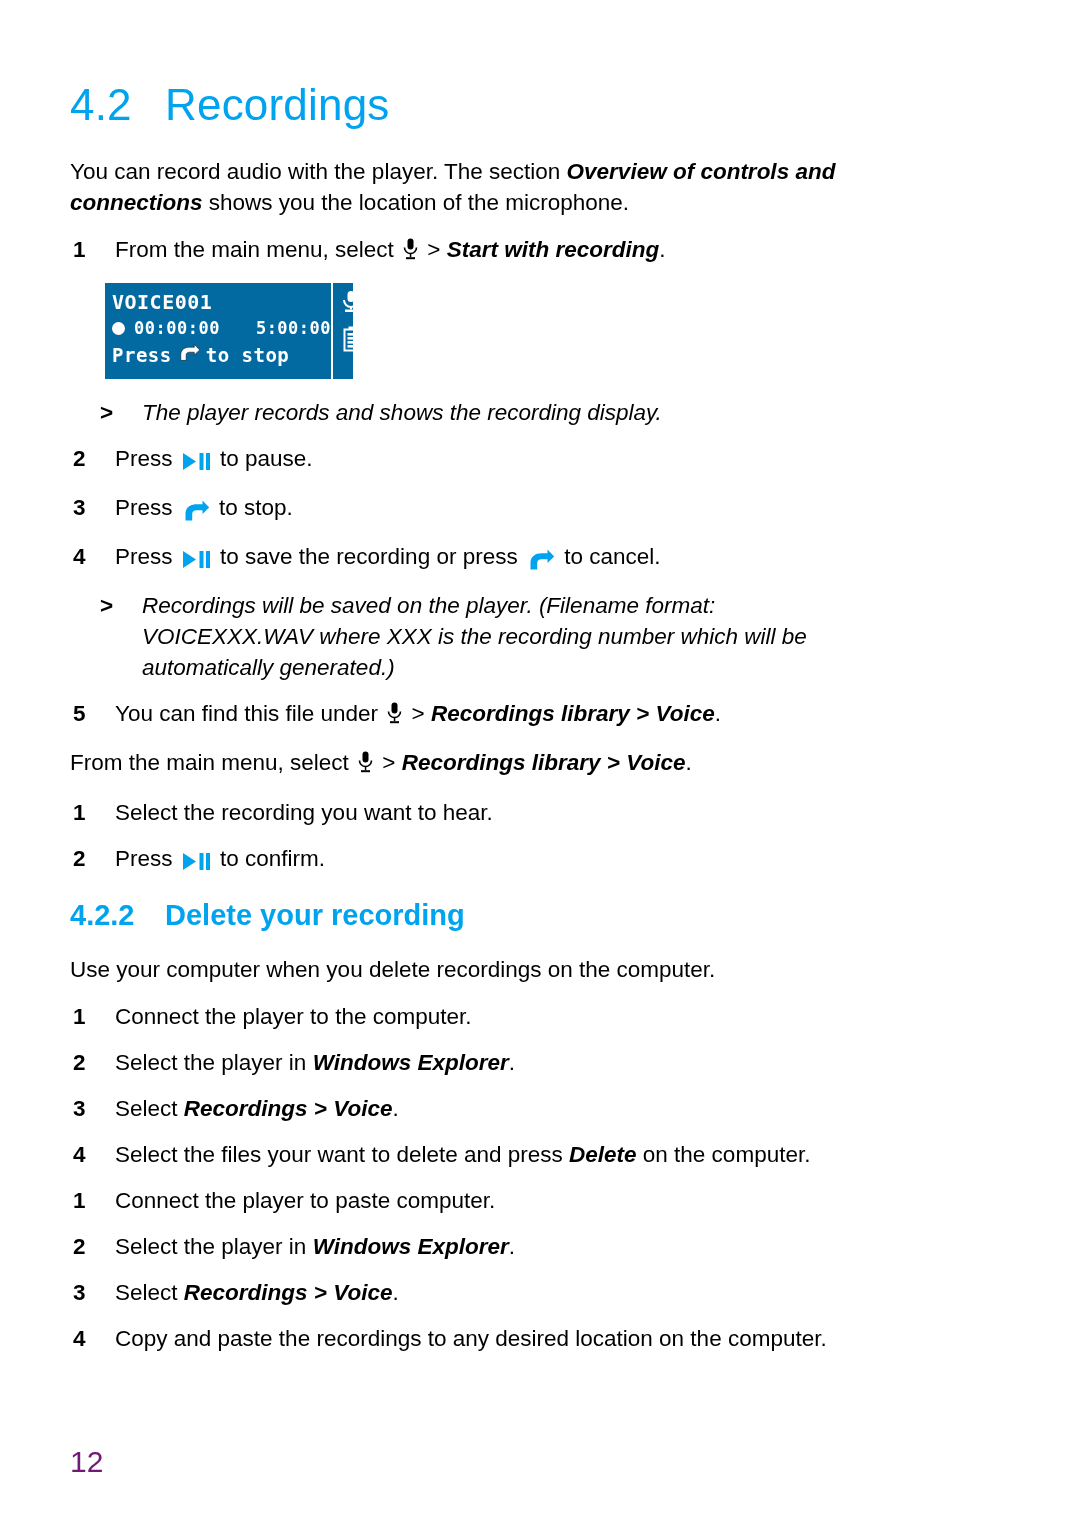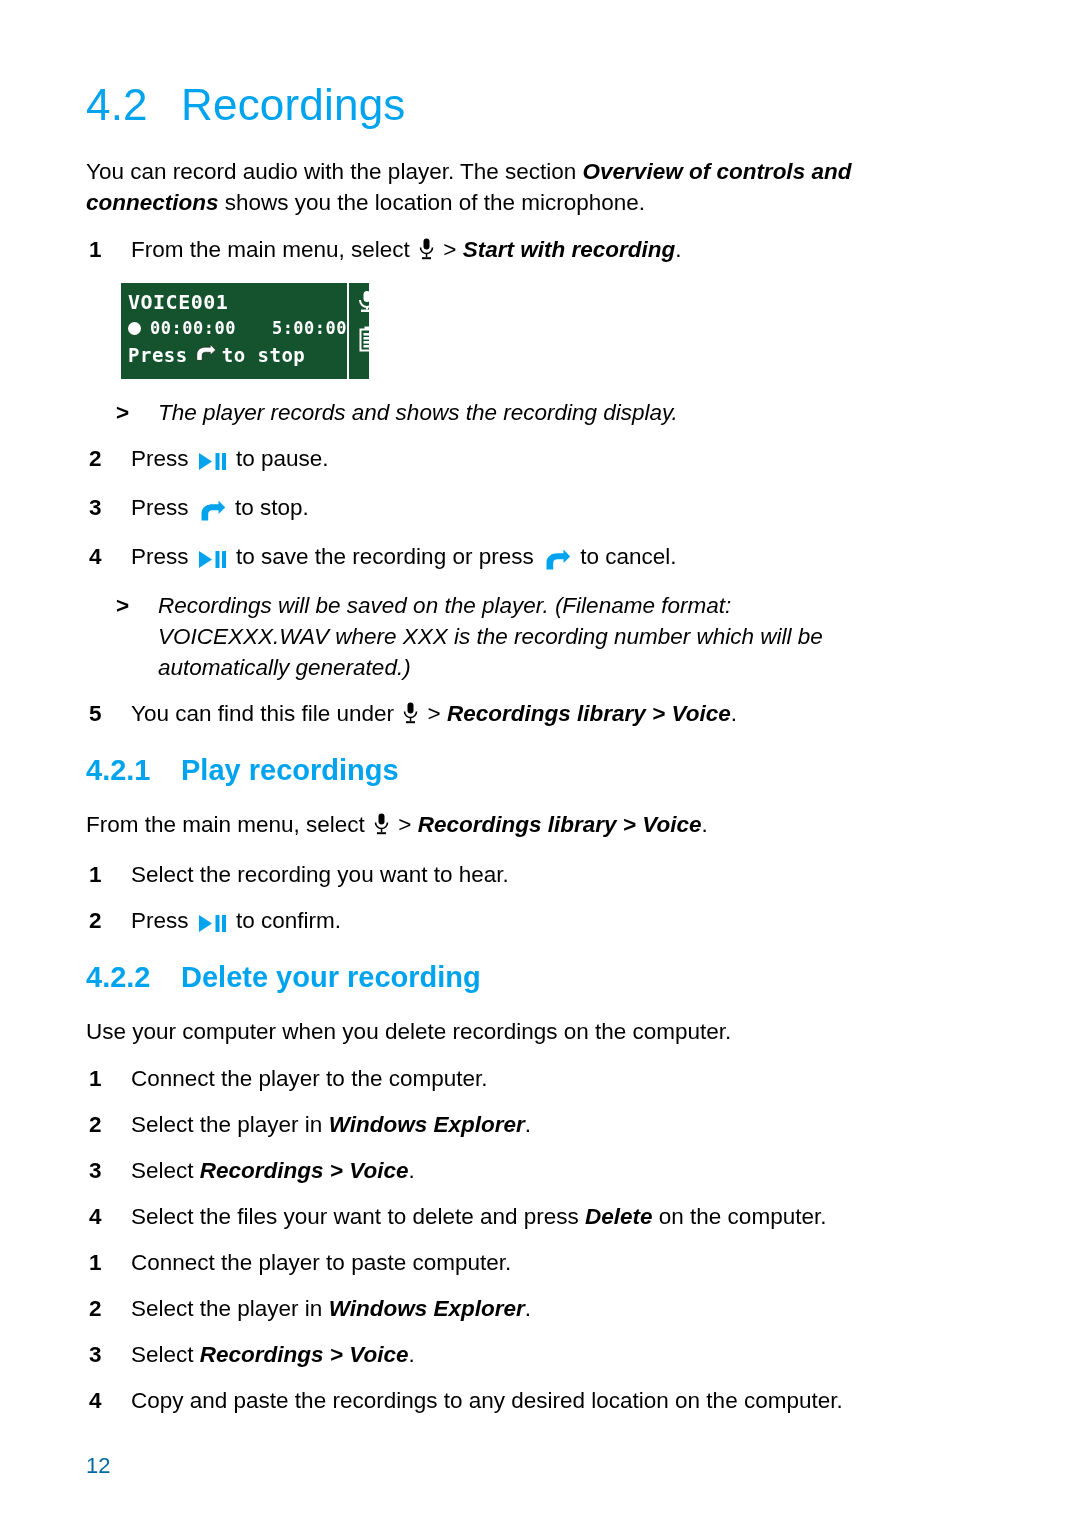--- a/index.html
+++ b/index.html
@@ -12,21 +12,21 @@
     width: 1080px;
     height: 1527px;
     position: relative;
     font-family: "Liberation Sans", sans-serif;
     color: #000000;
     overflow: hidden;
   }
 
   .page {
     position: absolute;
-    left: 16px; top: 0;
+    left: 0; top: 0;
     width: 961px;
     height: 1527px;
     padding: 60px 70px 0 70px;
   }
 
   
   .h1 {
     color: #00A3EE;
     font-size: 44px;
     font-weight: 400;
@@ -97,21 +97,21 @@
   }
   .mic-ico { width: 15px; height: 22px; }
   .playpause-ico { width: 29px; height: 19px; vertical-align: -2px; }
   .back-ico { width: 28px; height: 22px; vertical-align: -4px; }
 
   
   .lcd-wrap {
     margin: 14px 0 18px 35px;
     width: 248px;
     height: 96px;
-    background: #14532d;
+    background: #0369a1;
     display: flex;
     position: relative;
   }
   .lcd-main {
     flex: 1;
     position: relative;
     padding: 7px 0 0 7px;
   }
   .lcd-side {
     width: 38px;
@@ -155,22 +155,22 @@
     display: flex;
     align-items: center;
   }
   .lcd-row3 .back-ico-w { margin: 0 5px; }
 
   
   .page-number {
     position: absolute;
     left: 70px;
     bottom: 48px;
-    font-size: 22px;
-    color: #0369a1;
+    font-size: 30px;
+    color: #701a75;
   }
 </style>
 </head>
 <body>
 
 <div class="page">
 
   <h1 class="h1">
     <span class="num">4.2</span>
     <span>Recordings</span>
@@ -268,24 +268,20 @@
   <div class="step">
     <span class="idx">5</span>
     <span class="txt"><span>You can find this file under </span><span class="icon-inline"><svg class="mic-ico" viewBox="0 0 15 22" xmlns="http://www.w3.org/2000/svg">
             <rect x="4.5" y="0.5" width="6" height="11" rx="3" fill="#000"></rect>
             <path d="M1.5 9.5 a6 6 0 0 0 12 0" fill="none" stroke="#000" stroke-width="1.6"></path>
             <rect x="6.8" y="15" width="1.5" height="4" fill="#000"></rect>
             <rect x="3" y="19.2" width="9" height="2" fill="#000"></rect>
           </svg></span><span> &gt; </span><b>Recordings library</b><b> &gt; </b><b>Voice</b><span>.</span></span>
   </div>
 
-  <h2 class="h2">
-    <span class="num">4.2.1</span>
-    <span>Play recordings</span>
-  </h2>
 
   <p class="para"><span>From the main menu, select </span><span class="icon-inline"><svg class="mic-ico" viewBox="0 0 15 22" xmlns="http://www.w3.org/2000/svg">
           <rect x="4.5" y="0.5" width="6" height="11" rx="3" fill="#000"></rect>
           <path d="M1.5 9.5 a6 6 0 0 0 12 0" fill="none" stroke="#000" stroke-width="1.6"></path>
           <rect x="6.8" y="15" width="1.5" height="4" fill="#000"></rect>
           <rect x="3" y="19.2" width="9" height="2" fill="#000"></rect>
         </svg></span><span> &gt; </span><b>Recordings library</b><b> &gt; </b><b>Voice</b><span>.</span></p>
 
   <div class="step">
     <span class="idx">1</span>

